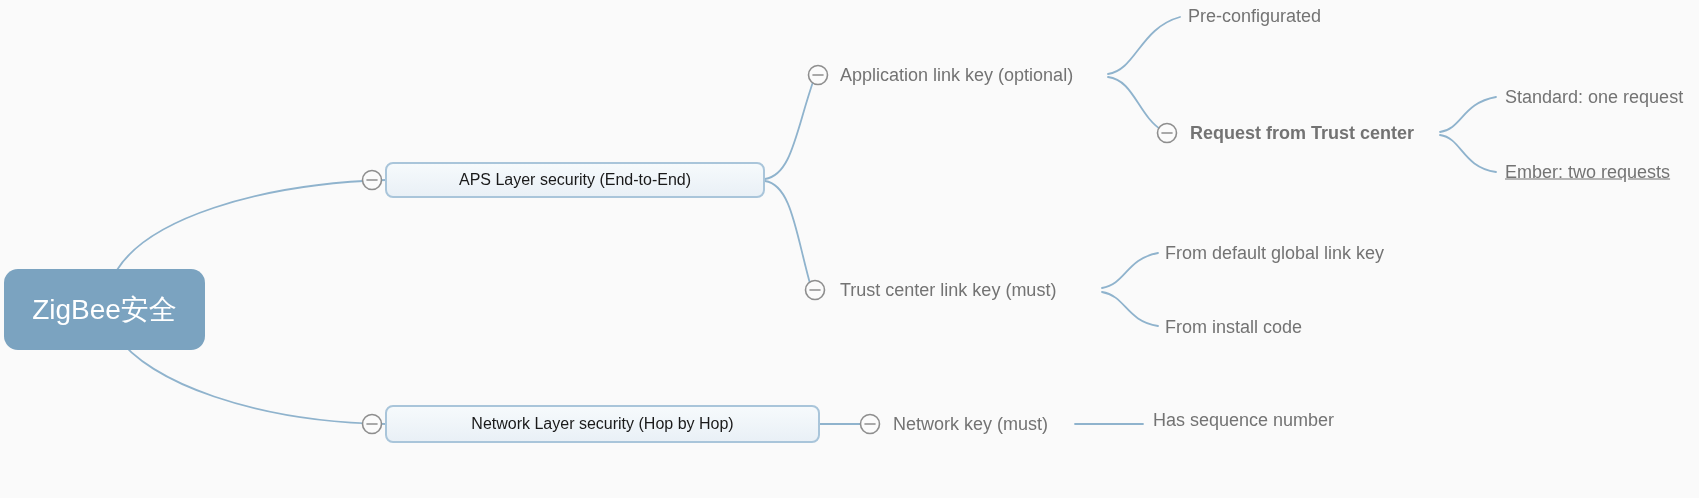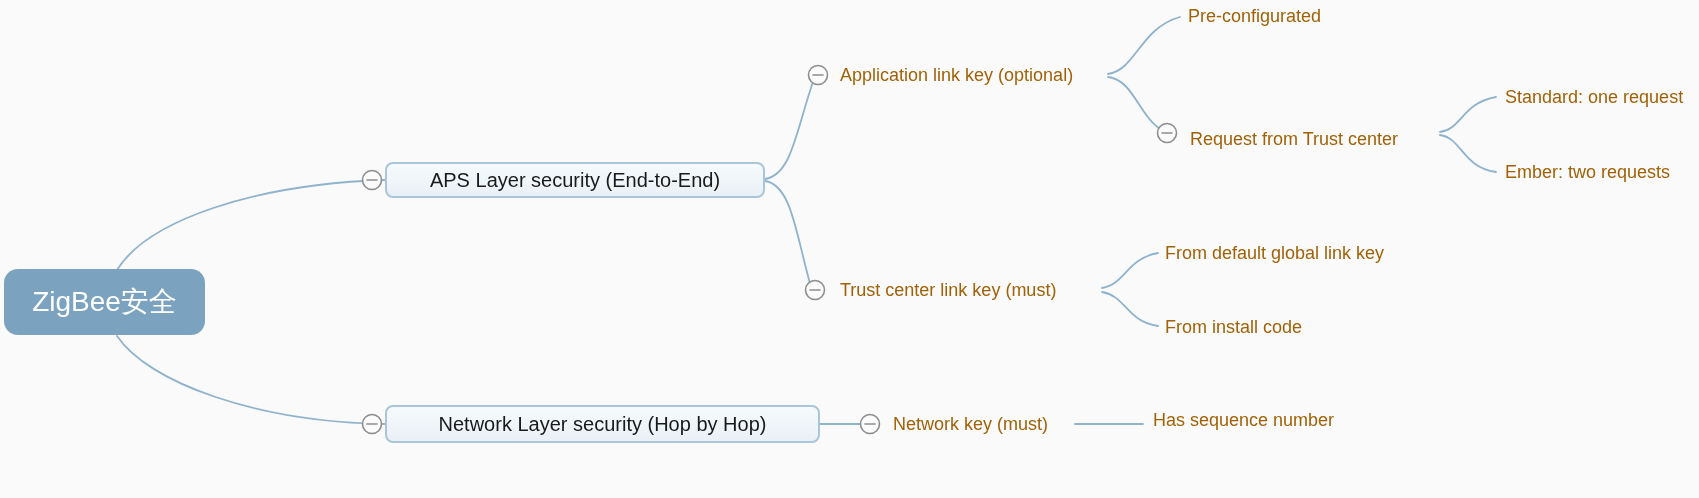--- a/index.html
+++ b/index.html
@@ -36,21 +36,21 @@
     stroke-width: 1.6;
     stroke-linecap: round;
   }
   .topic {
     position: absolute;
     box-sizing: border-box;
     border: 2px solid #a9c5da;
     border-radius: 8px;
     background: linear-gradient(180deg, #f6fafc 0%, #e9f0f6 100%);
     color: #1a1a1a;
-    font-size: 20px;
+    font-size: 16px;
     display: flex;
     align-items: center;
     justify-content: center;
     white-space: nowrap;
     cursor: default;
   }
   .root-topic {
     position: absolute;
     box-sizing: border-box;
     border-radius: 14px;
@@ -59,21 +59,21 @@
     font-size: 28px;
     display: flex;
     align-items: center;
     justify-content: center;
     white-space: nowrap;
     cursor: default;
   }
   .leaf-label {
     position: absolute;
     transform: translateY(-50%);
-    color: #a16207;
+    color: #737373;
     font-size: 18px;
     white-space: nowrap;
     cursor: default;
   }
 </style>
 </head>
 <body>
 
 <div id="canvas">
 
@@ -111,40 +111,40 @@
     <g>
       <circle class="collapse-circle" cx="1167" cy="133" r="9.5"></circle>
       <line class="collapse-minus" x1="1162" y1="133" x2="1172" y2="133"></line>
     </g>
     <g>
       <circle class="collapse-circle" cx="870" cy="424" r="9.5"></circle>
       <line class="collapse-minus" x1="865" y1="424" x2="875" y2="424"></line>
     </g>
   </svg>
 
-  <div class="root-topic" style="left:4px; top:269px; width:201px; height:66px;">
+  <div class="root-topic" style="left:4px; top:269px; width:201px; height:81px;">
     <span>ZigBee安全</span>
   </div>
 
   <div class="topic" style="left:385px; top:162px; width:380px; height:36px;">
     <span>APS Layer security (End-to-End)</span>
   </div>
   <div class="topic" style="left:385px; top:405px; width:435px; height:38px;">
     <span>Network Layer security (Hop by Hop)</span>
   </div>
 
   <div class="leaf-label" style="left:840px; top:75px;text-align:center;">Application link key (optional)</div>
 
   <div class="leaf-label" style="left:1188px; top:16px;">Pre-configurated</div>
 
-  <div class="leaf-label" style="left:1190px; top:139px;">Request from Trust center</div>
+  <div class="leaf-label" style="left:1190px; top:133px;font-weight:bold;">Request from Trust center</div>
 
   <div class="leaf-label" style="left:1505px; top:97px;">Standard: one request</div>
 
-  <div class="leaf-label" style="left:1505px; top:172px;">Ember: two requests</div>
+  <div class="leaf-label" style="left:1505px; top:172px;text-decoration:underline;">Ember: two requests</div>
 
   <div class="leaf-label" style="left:1165px; top:253px;">From default global link key</div>
 
   <div class="leaf-label" style="left:840px; top:290px;">Trust center link key (must)</div>
 
   <div class="leaf-label" style="left:1165px; top:327px;">From install code</div>
 
   <div class="leaf-label" style="left:893px; top:424px;">Network key (must)</div>
 
   <div class="leaf-label" style="left:1153px; top:420px;">Has sequence number</div>

